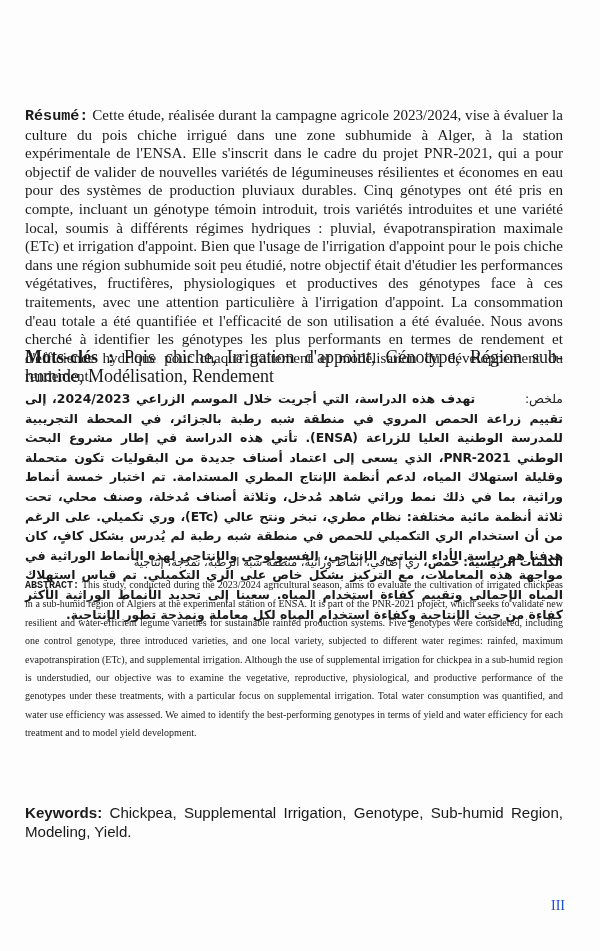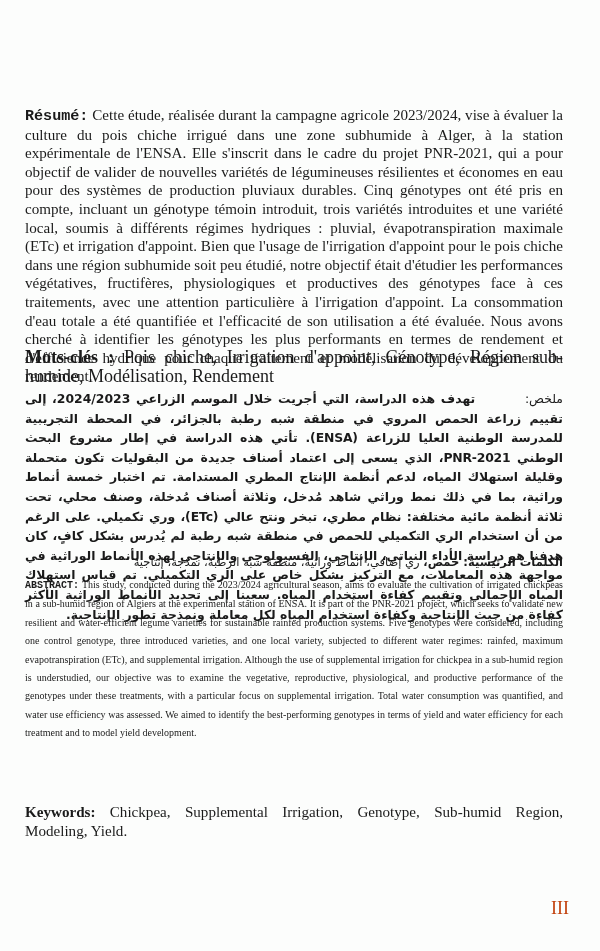--- a/index.html
+++ b/index.html
@@ -79,33 +79,33 @@
     font-family: "Liberation Serif", serif;
     font-size: 10px;
     line-height: 18.4px;
     text-align: justify;
   }
   .en-keywords {
     position: absolute;
     left: 0;
     top: 803px;
     width: 538px;
-    font-family: Liberation Serif, serif;
+    font-family: Liberation Sans, sans-serif;
     font-size: 15.1px;
     line-height: 19px;
     text-align: justify;
   }
   .en-keywords .label { font-weight: bold; }
   .page-number {
     position: absolute;
     left: 551px;
     top: 898px;
     font-family: "Liberation Serif", serif;
-    font-size: 18px;
-    color: #c2410c;
+    font-size: 14px;
+    color: #1d4ed8;
   }
 </style>
 </head>
 <body>
 
 <div class="page">
 
   <p class="fr-block" style="margin:0;"><span class="label">Résumé:</span><span> Cette étude, réalisée durant la campagne agricole 2023/2024, vise à évaluer la culture du pois chiche irrigué dans une zone subhumide à Alger, à la station expérimentale de l'ENSA. Elle s'inscrit dans le cadre du projet PNR-2021, qui a pour objectif de valider de nouvelles variétés de légumineuses résilientes et économes en eau pour des systèmes de production pluviaux durables. Cinq génotypes ont été pris en compte, incluant un génotype témoin introduit, trois variétés introduites et une variété local, soumis à différents régimes hydriques : pluvial, évapotranspiration maximale (ETc) et irrigation d'appoint. Bien que l'usage de l'irrigation d'appoint pour le pois chiche dans une région subhumide soit peu étudié, notre objectif était d'étudier les performances végétatives, fructifères, physiologiques et productives des génotypes face à ces traitements, avec une attention particulière à l'irrigation d'appoint. La consommation d'eau totale a été quantifiée et l'efficacité de son utilisation a été évaluée. Nous avons cherché à identifier les génotypes les plus performants en termes de rendement et d'efficience hydrique pour chaque traitement et modélisation du développement du rendement.</span></p>
 
   <p class="fr-keywords" style="margin:0;"><span class="label">Mots-clés :</span><span> Pois chiche, Irrigation d'appoint, Génotype, Région sub-humide, Modélisation, Rendement</span></p>

